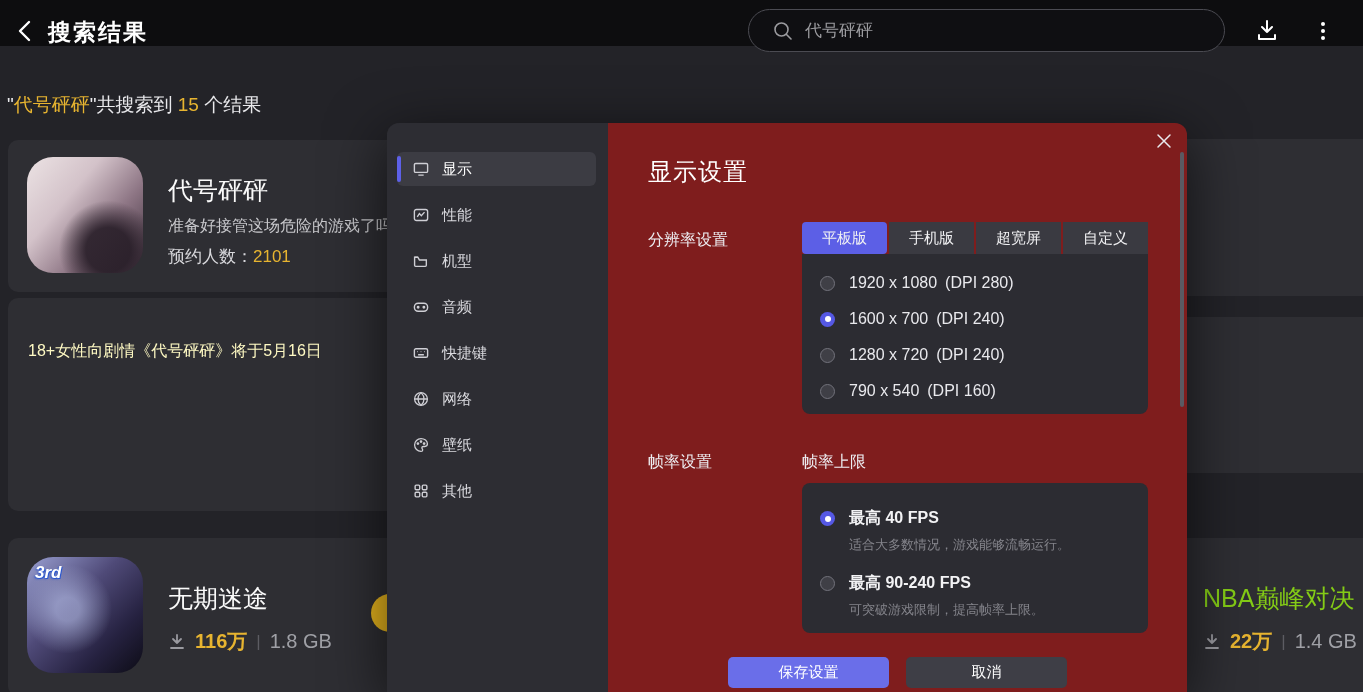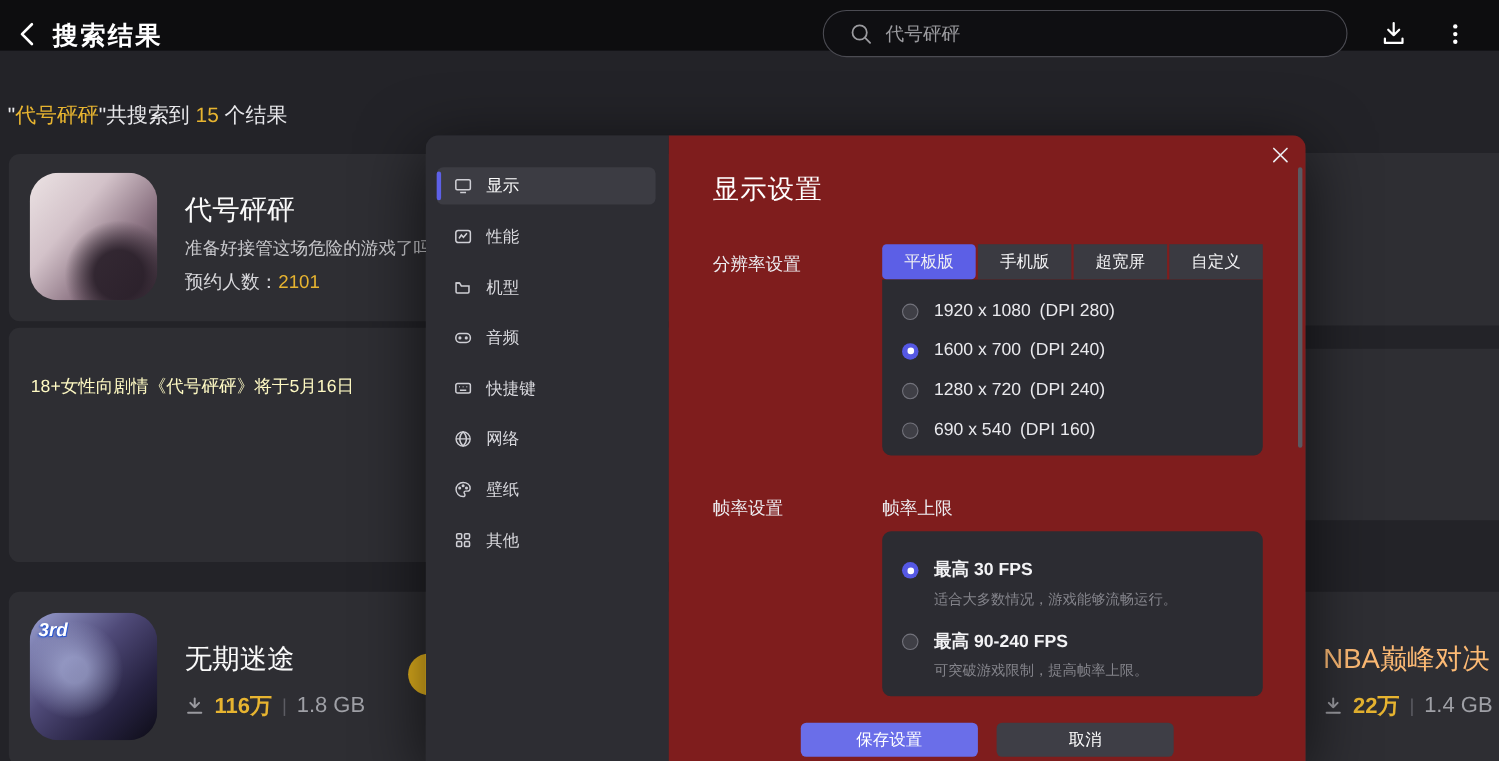--- a/index.html
+++ b/index.html
@@ -48,21 +48,21 @@
     position:absolute; left:8px; top:6px; font-size:17px; font-weight:bold; font-style:italic;
     color:#fff; text-shadow:1px 1px 0 #2a57d0, -1px 1px 2px #2a57d0;
   }
   .c-title { position:absolute; left:160px; top:34px; font-size:25px; color:#fafafa; }
   .c-desc { position:absolute; left:160px; top:76px; font-size:16px; color:#c7c7cb; white-space:nowrap; }
   .c-res { position:absolute; left:160px; top:105px; font-size:17px; color:#d8d8dc; }
   .c2-text { position:absolute; left:20px; top:43px; font-size:16px; color:#fef9c3; white-space:nowrap; }
   .c3-title { position:absolute; left:160px; top:44px; font-size:25px; color:#fafafa; }
   .stats { position:absolute; display:flex; align-items:center; gap:9px; font-size:20px; }
   .c3-stats { left:160px; top:90px; }
-  .cr-title { position:absolute; left:503px; top:44px; font-size:25px; color:#fdba74; white-space:nowrap; }
+  .cr-title { position:absolute; left:503px; top:44px; font-size:25px; color:#84cc16; white-space:nowrap; }
   .cr-stats { left:503px; top:90px; }
   .stat-num { color:#e7b430; font-weight:bold; }
   .stat-div { color:#5c5c63; font-size:17px; }
   .stat-size { color:#9fa0a6; }
   .fab { position:absolute; left:371px; top:594px; width:38px; height:38px; border-radius:50%;
          background:#e9b61e; z-index:5; cursor:pointer; }
   
   .dialog {
     position:absolute; left:387px; top:123px; width:800px; height:569px; z-index:10;
     display:flex; border-radius:12px 12px 0 0; overflow:hidden;
@@ -305,32 +305,32 @@
         <div class="opt-row">
           <span class="radio on"></span>
           <span class="opt-text"><span>1600 x 700</span><span class="opt-dpi">(DPI 240)</span></span>
         </div>
         <div class="opt-row">
           <span class="radio off"></span>
           <span class="opt-text"><span>1280 x 720</span><span class="opt-dpi">(DPI 240)</span></span>
         </div>
         <div class="opt-row">
           <span class="radio off"></span>
-          <span class="opt-text"><span>690 x 540</span><span class="opt-dpi">(DPI 160)</span></span>
+          <span class="opt-text"><span>790 x 540</span><span class="opt-dpi">(DPI 160)</span></span>
         </div>
       </div>
 
       <div class="sec-label lbl-fps">帧率设置</div>
       <div class="sec-label lbl-fps-cap">帧率上限</div>
 
       <div class="fps-panel">
         <div>
           <div class="fps-row">
             <span class="radio on"></span>
-            <span class="fps-title">最高 30 FPS</span>
+            <span class="fps-title">最高 40 FPS</span>
           </div>
           <div class="fps-desc">适合大多数情况，游戏能够流畅运行。</div>
         </div>
         <div class="fps-row2">
           <div class="fps-row">
             <span class="radio off"></span>
             <span class="fps-title">最高 90-240 FPS</span>
           </div>
           <div class="fps-desc">可突破游戏限制，提高帧率上限。</div>
         </div>

